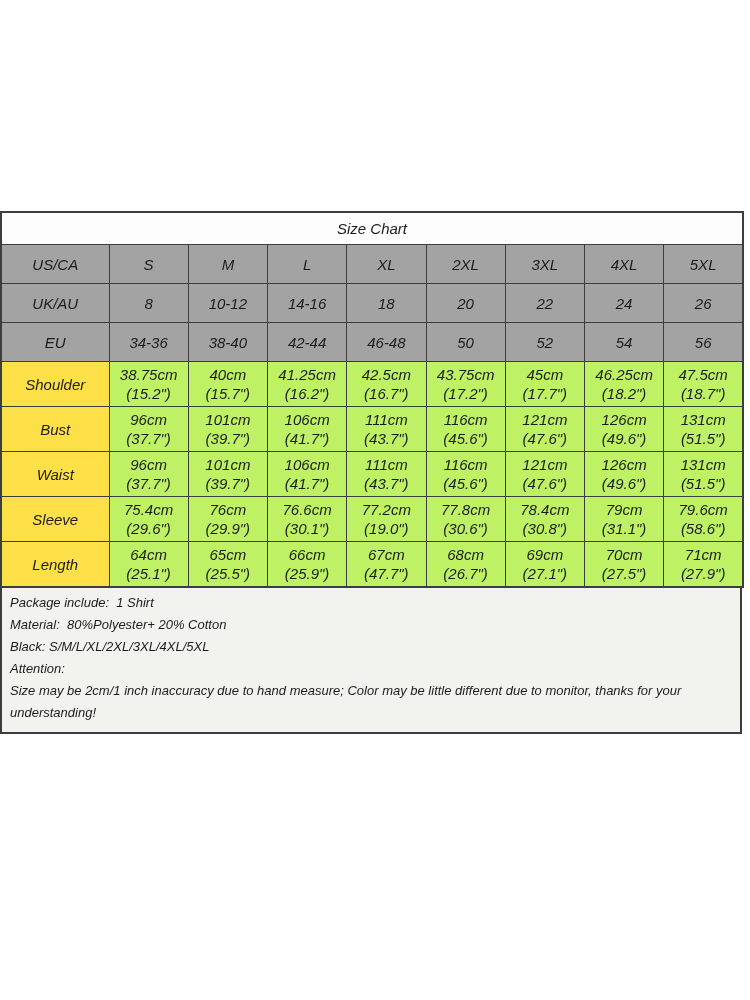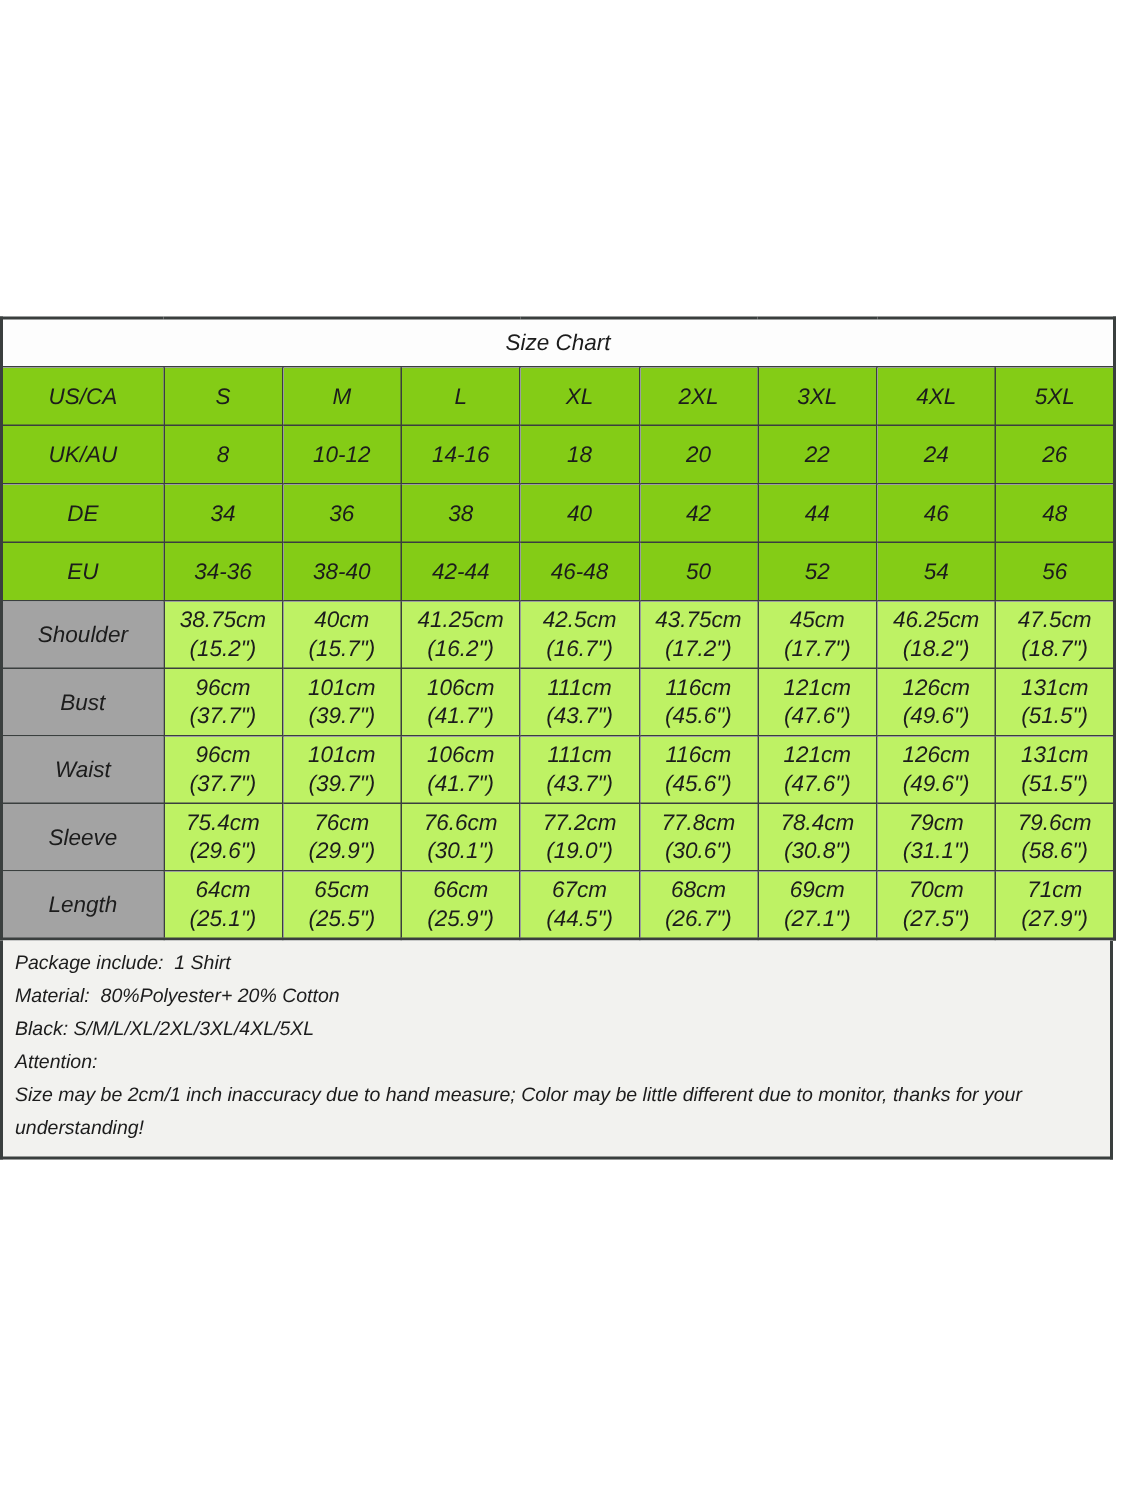--- a/index.html
+++ b/index.html
@@ -37,25 +37,25 @@
     font-size: 15px;
     padding: 0;
     overflow: hidden;
   }
   .title-cell {
     background: #fdfdfd;
     height: 31px;
     font-size: 15.5px;
   }
   tr.size-row th, tr.size-row td {
-    background: #84cc16;
+    background: #a3a3a3;
     height: 38px;
   }
   tr.measure-row th {
-    background: #a3a3a3;
+    background: #fde047;
   }
   tr.measure-row td {
     background: #bef264;
     height: 44px;
     white-space: pre-line;
     line-height: 19px;
   }
   .info {
     border: 2px solid #3a3f3e;
     border-top: none;
@@ -101,31 +101,20 @@
             <td>8</td>
             <td>10-12</td>
             <td>14-16</td>
             <td>18</td>
             <td>20</td>
             <td>22</td>
             <td>24</td>
             <td>26</td>
           </tr>
           <tr class="size-row">
-            <th>DE</th>
-            <td>34</td>
-            <td>36</td>
-            <td>38</td>
-            <td>40</td>
-            <td>42</td>
-            <td>44</td>
-            <td>46</td>
-            <td>48</td>
-          </tr>
-          <tr class="size-row">
             <th>EU</th>
             <td>34-36</td>
             <td>38-40</td>
             <td>42-44</td>
             <td>46-48</td>
             <td>50</td>
             <td>52</td>
             <td>54</td>
             <td>56</td>
           </tr>
@@ -209,21 +198,21 @@
           </tr>
           <tr class="measure-row">
             <th>Length</th>
             <td>64cm
 (25.1")</td>
             <td>65cm
 (25.5")</td>
             <td>66cm
 (25.9")</td>
             <td>67cm
-(44.5")</td>
+(47.7")</td>
             <td>68cm
 (26.7")</td>
             <td>69cm
 (27.1")</td>
             <td>70cm
 (27.5")</td>
             <td>71cm
 (27.9")</td>
           </tr>
         </tbody>

